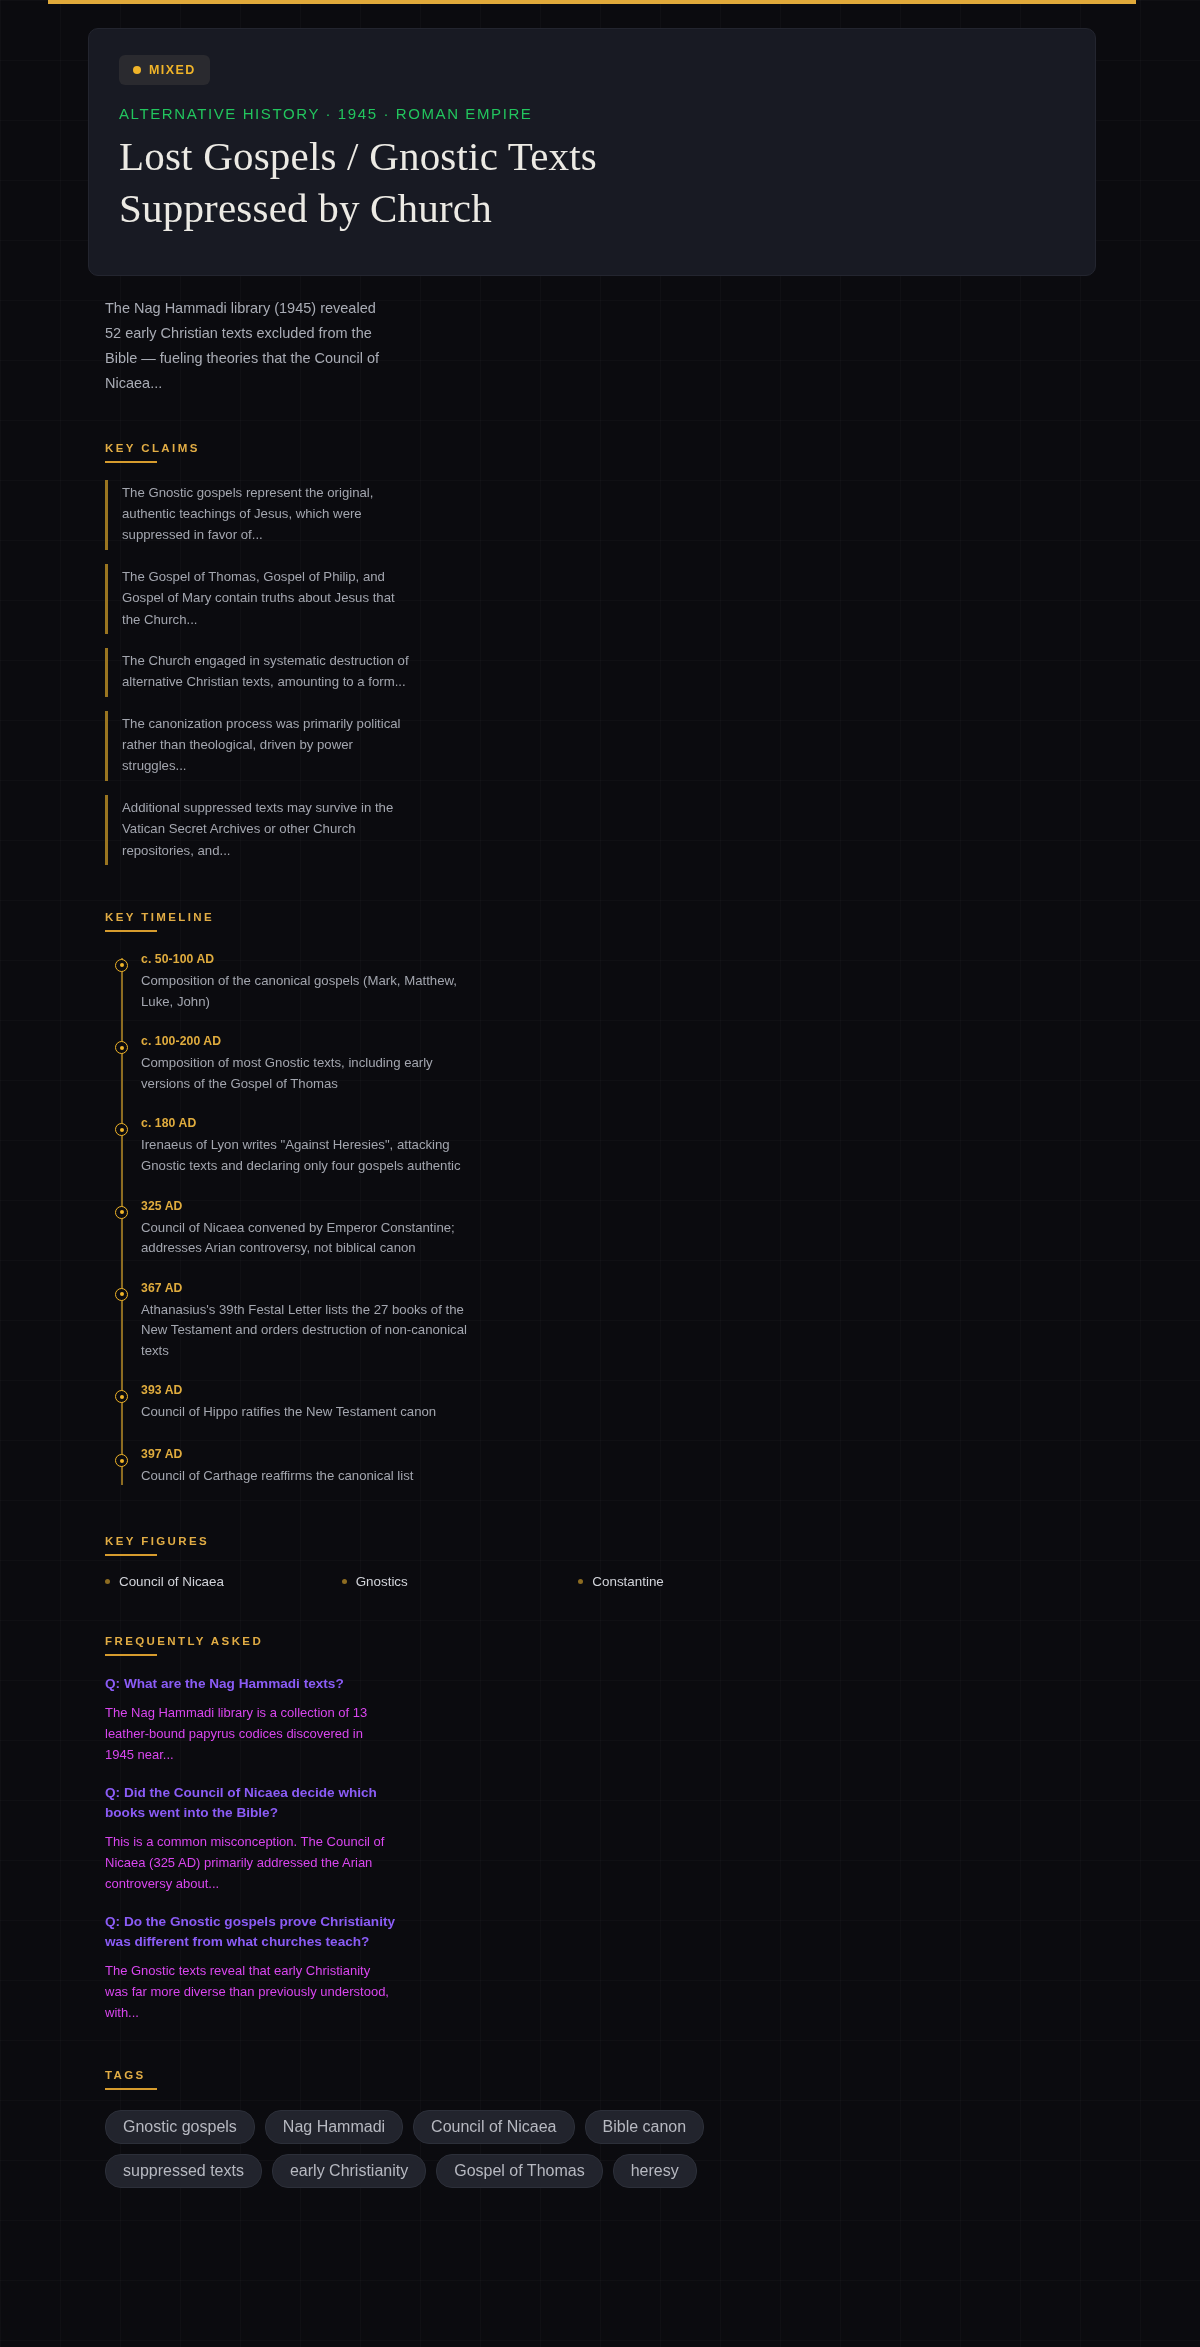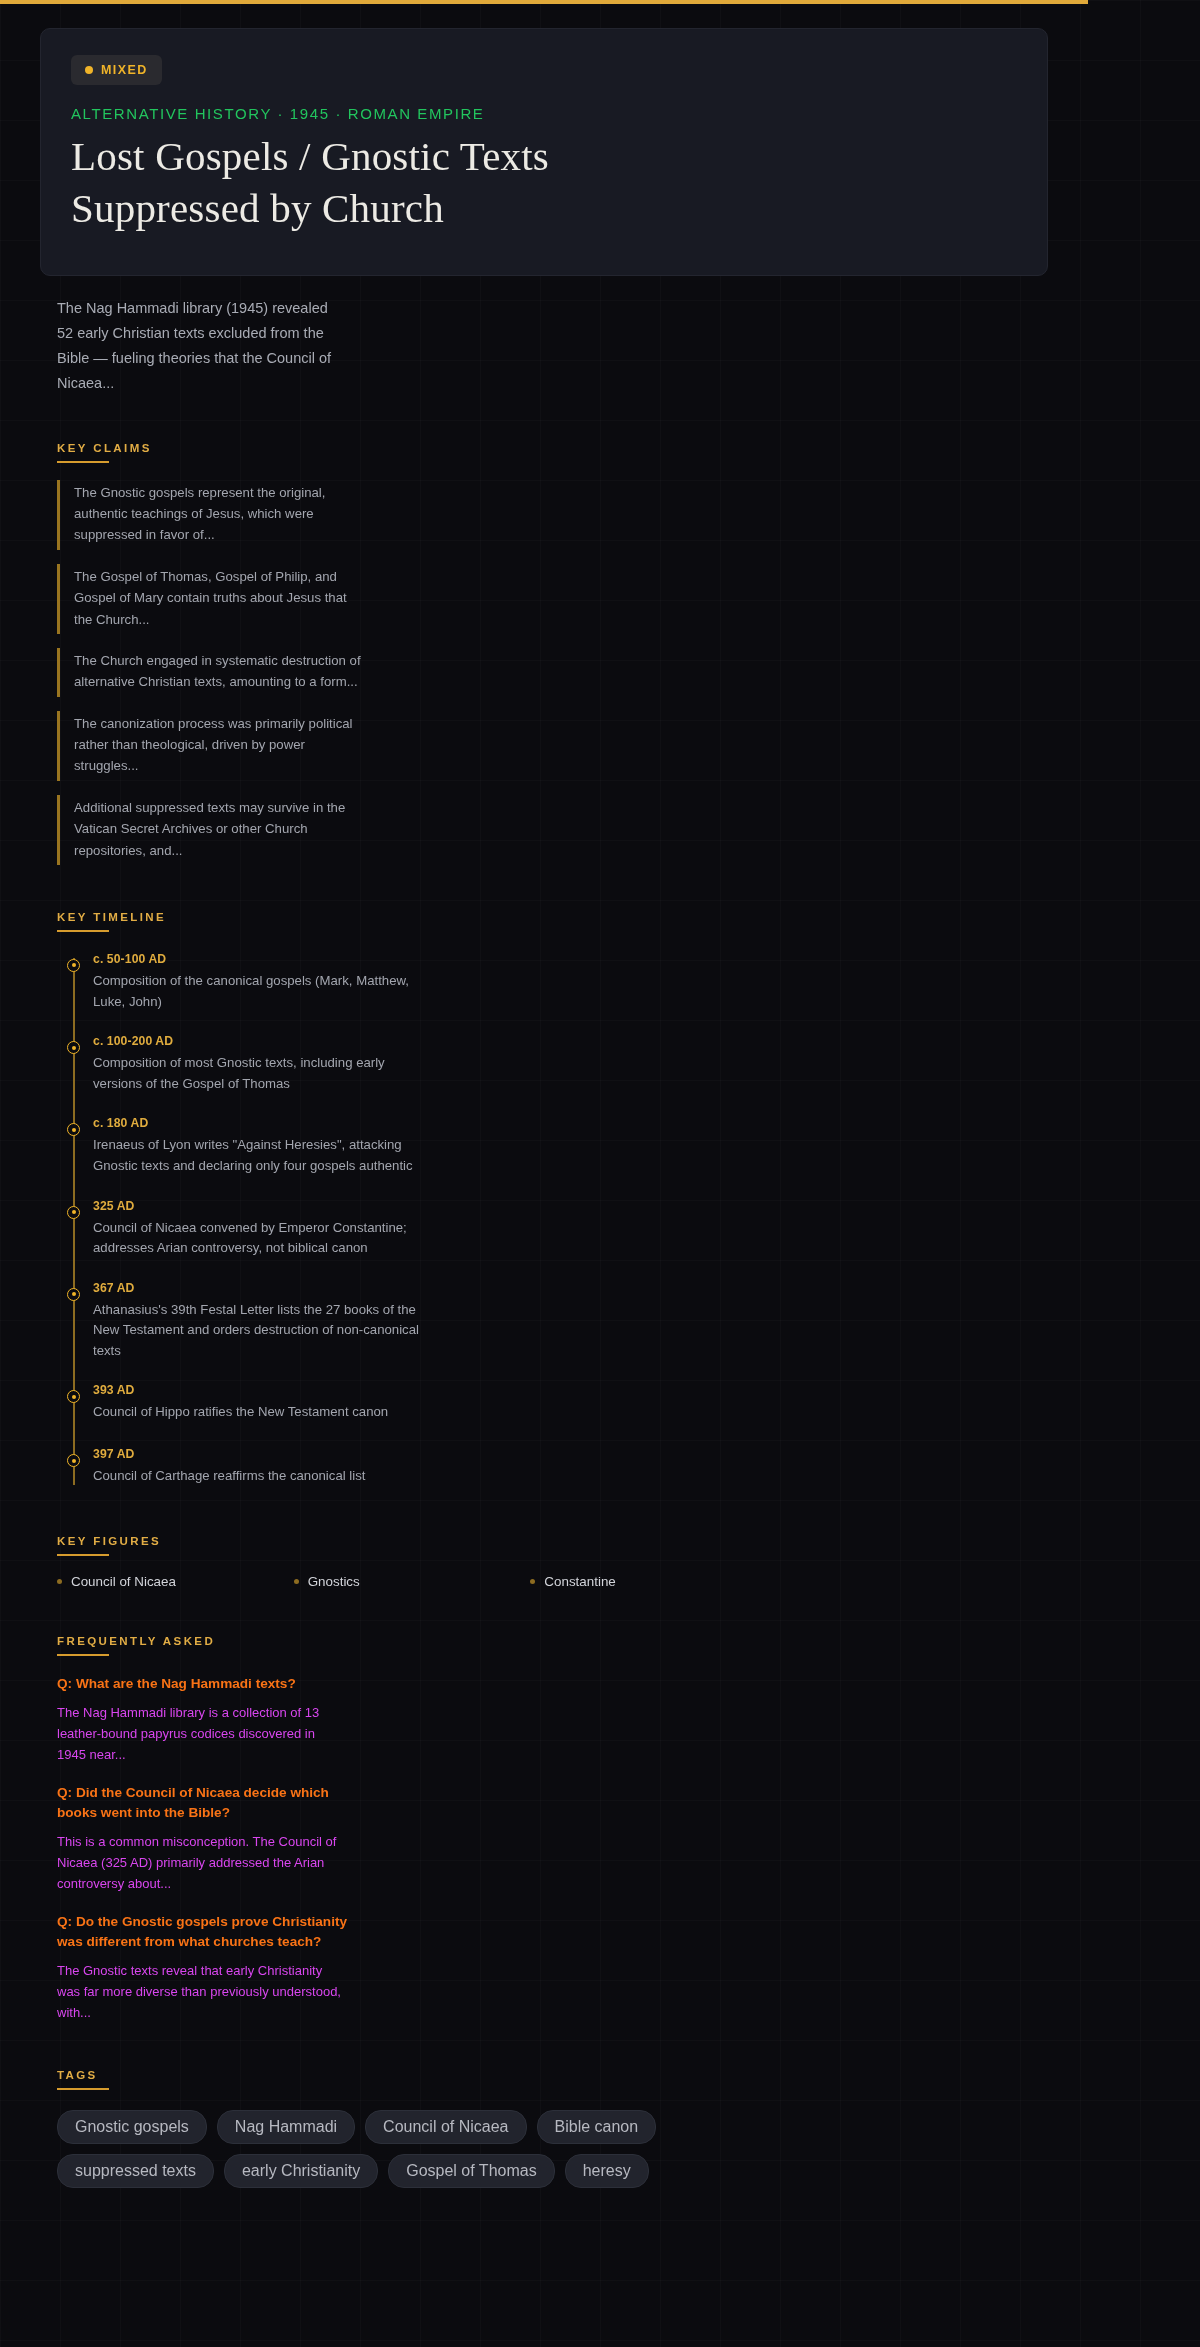--- a/index.html
+++ b/index.html
@@ -22,20 +22,21 @@
   
   .top-rule {
     height: 4px;
     width: 100%;
     background: #e0a93a;
   }
 
   .page {
     width: 1088px;
     position: relative;
+    margin-left: 48px;
   }
 
   
   .hero {
     margin: 24px 40px 0 40px;
     background: #181a23;
     border: 1px solid #23252f;
     border-radius: 10px;
     padding: 26px 30px 40px 30px;
   }
@@ -188,21 +189,21 @@
     background: #8d6c21;
     flex: none;
   }
 
   
   .faq { margin-top: 18px; }
   .faq-item { margin-bottom: 18px; }
   .faq-q {
     font-size: 13.6px;
     font-weight: bold;
-    color: #f97316;
+    color: #8b5cf6;
     line-height: 1.5;
     max-width: 300px;
   }
   .faq-a {
     margin-top: 7px;
     font-size: 13px;
     line-height: 1.62;
     color: #d946ef;
     max-width: 285px;
   }

